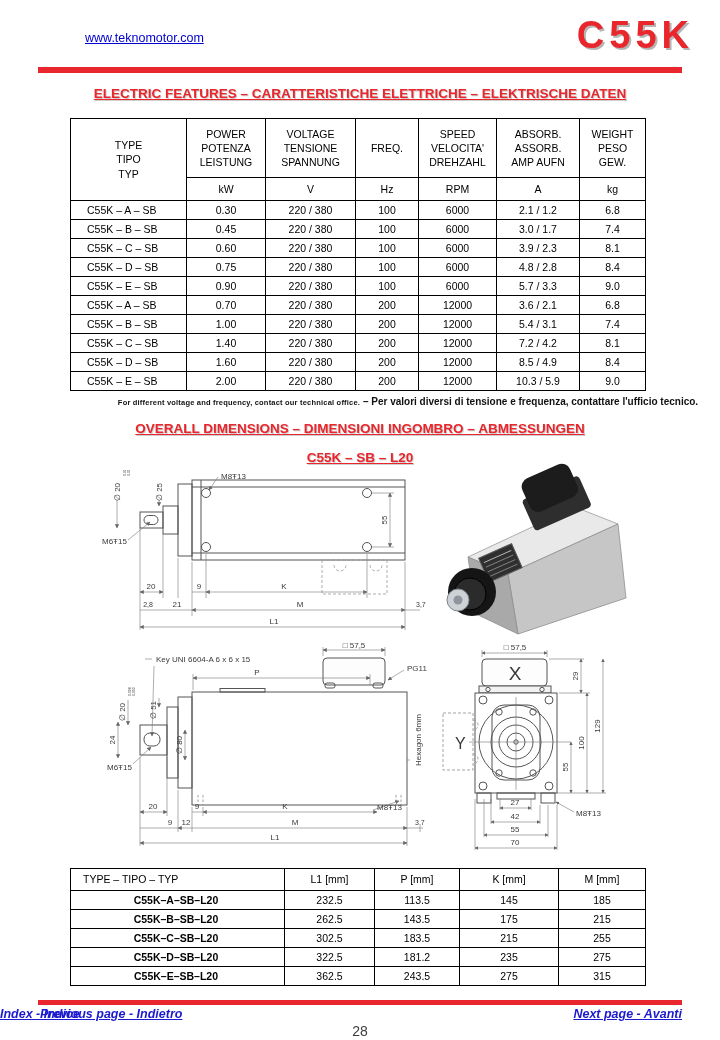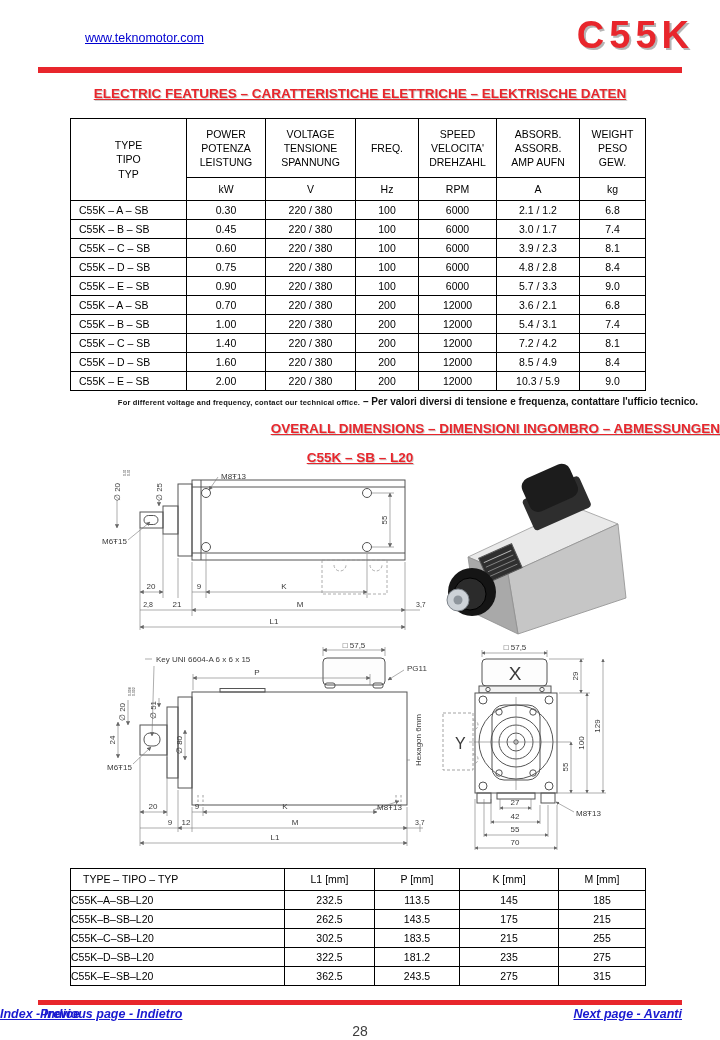--- a/index.html
+++ b/index.html
@@ -10,37 +10,37 @@
   .site-link{position:absolute;left:85px;top:31px;font-size:12.5px;color:#0000d0;
              text-decoration:underline;cursor:pointer;}
   .product-title{position:absolute;right:26px;top:14px;font-size:38px;font-weight:bold;
                  color:#e8262c;letter-spacing:5px;text-shadow:2px 2px 0 #b5b5b5;}
   .red-rule{position:absolute;left:38px;width:644px;height:6px;background:#e8262c;}
   .rule-top{top:67px;} .rule-bottom{top:1000px;height:5px;}
 
   .red-title{position:absolute;left:0;width:100%;text-align:center;color:#e8262c;
              font-weight:bold;font-size:13.5px;text-shadow:1px 1px 0 #cfcfcf;}
   .red-title span{text-decoration:underline;}
-  .t-electric{top:86px;} .t-dims{top:421px;text-align:right;} .t-model{top:450px;}
+  .t-electric{top:86px;} .t-dims{top:421px;} .t-model{top:450px;}
 
   
   table.tbl{position:absolute;left:70px;border-collapse:collapse;font-size:10.5px;
             table-layout:fixed;}
   .tbl th,.tbl td{border:1px solid #000;text-align:center;font-weight:normal;
                   padding:0 3px;overflow:hidden;white-space:pre-line;line-height:1.35;}
   .tbl1{top:118px;}
   .tbl1 tr.names th{height:58px;margin-left:16px;}
   .tbl1 tr.units th{height:22px;}
   .tbl1 tbody td{height:18px;}
-  .tbl1 tbody td:first-child{text-align:left;padding-left:8px;}
+  .tbl1 tbody td:first-child{text-align:left;padding-left:16px;}
   .tbl2{top:868px;}
   .tbl2 thead th{height:21px;}
   .tbl2 thead th:first-child{text-align:left;padding-left:12px;}
   .tbl2 tbody td{height:18px;}
-  .tbl2 tbody td:first-child{text-align:left;padding-left:0;}
+  .tbl2 tbody td:first-child{text-align:center;padding-left:0;font-weight:bold;}
 
   .note-line{position:absolute;top:391px;left:0;width:100%;text-align:center;color:#111;margin-left:48px;}
   .note-en{font-size:7.5px;font-weight:bold;letter-spacing:.2px;}
   .note-it{font-size:10px;font-weight:bold;}
 
   
   .drw{position:absolute;}
   .d1{left:60px;top:470px;} .ph{left:430px;top:462px;}
   .d2{left:55px;top:640px;} .d3{left:435px;top:642px;}
   svg text{font-family:"Liberation Sans",sans-serif;fill:#3a3a3a;}

